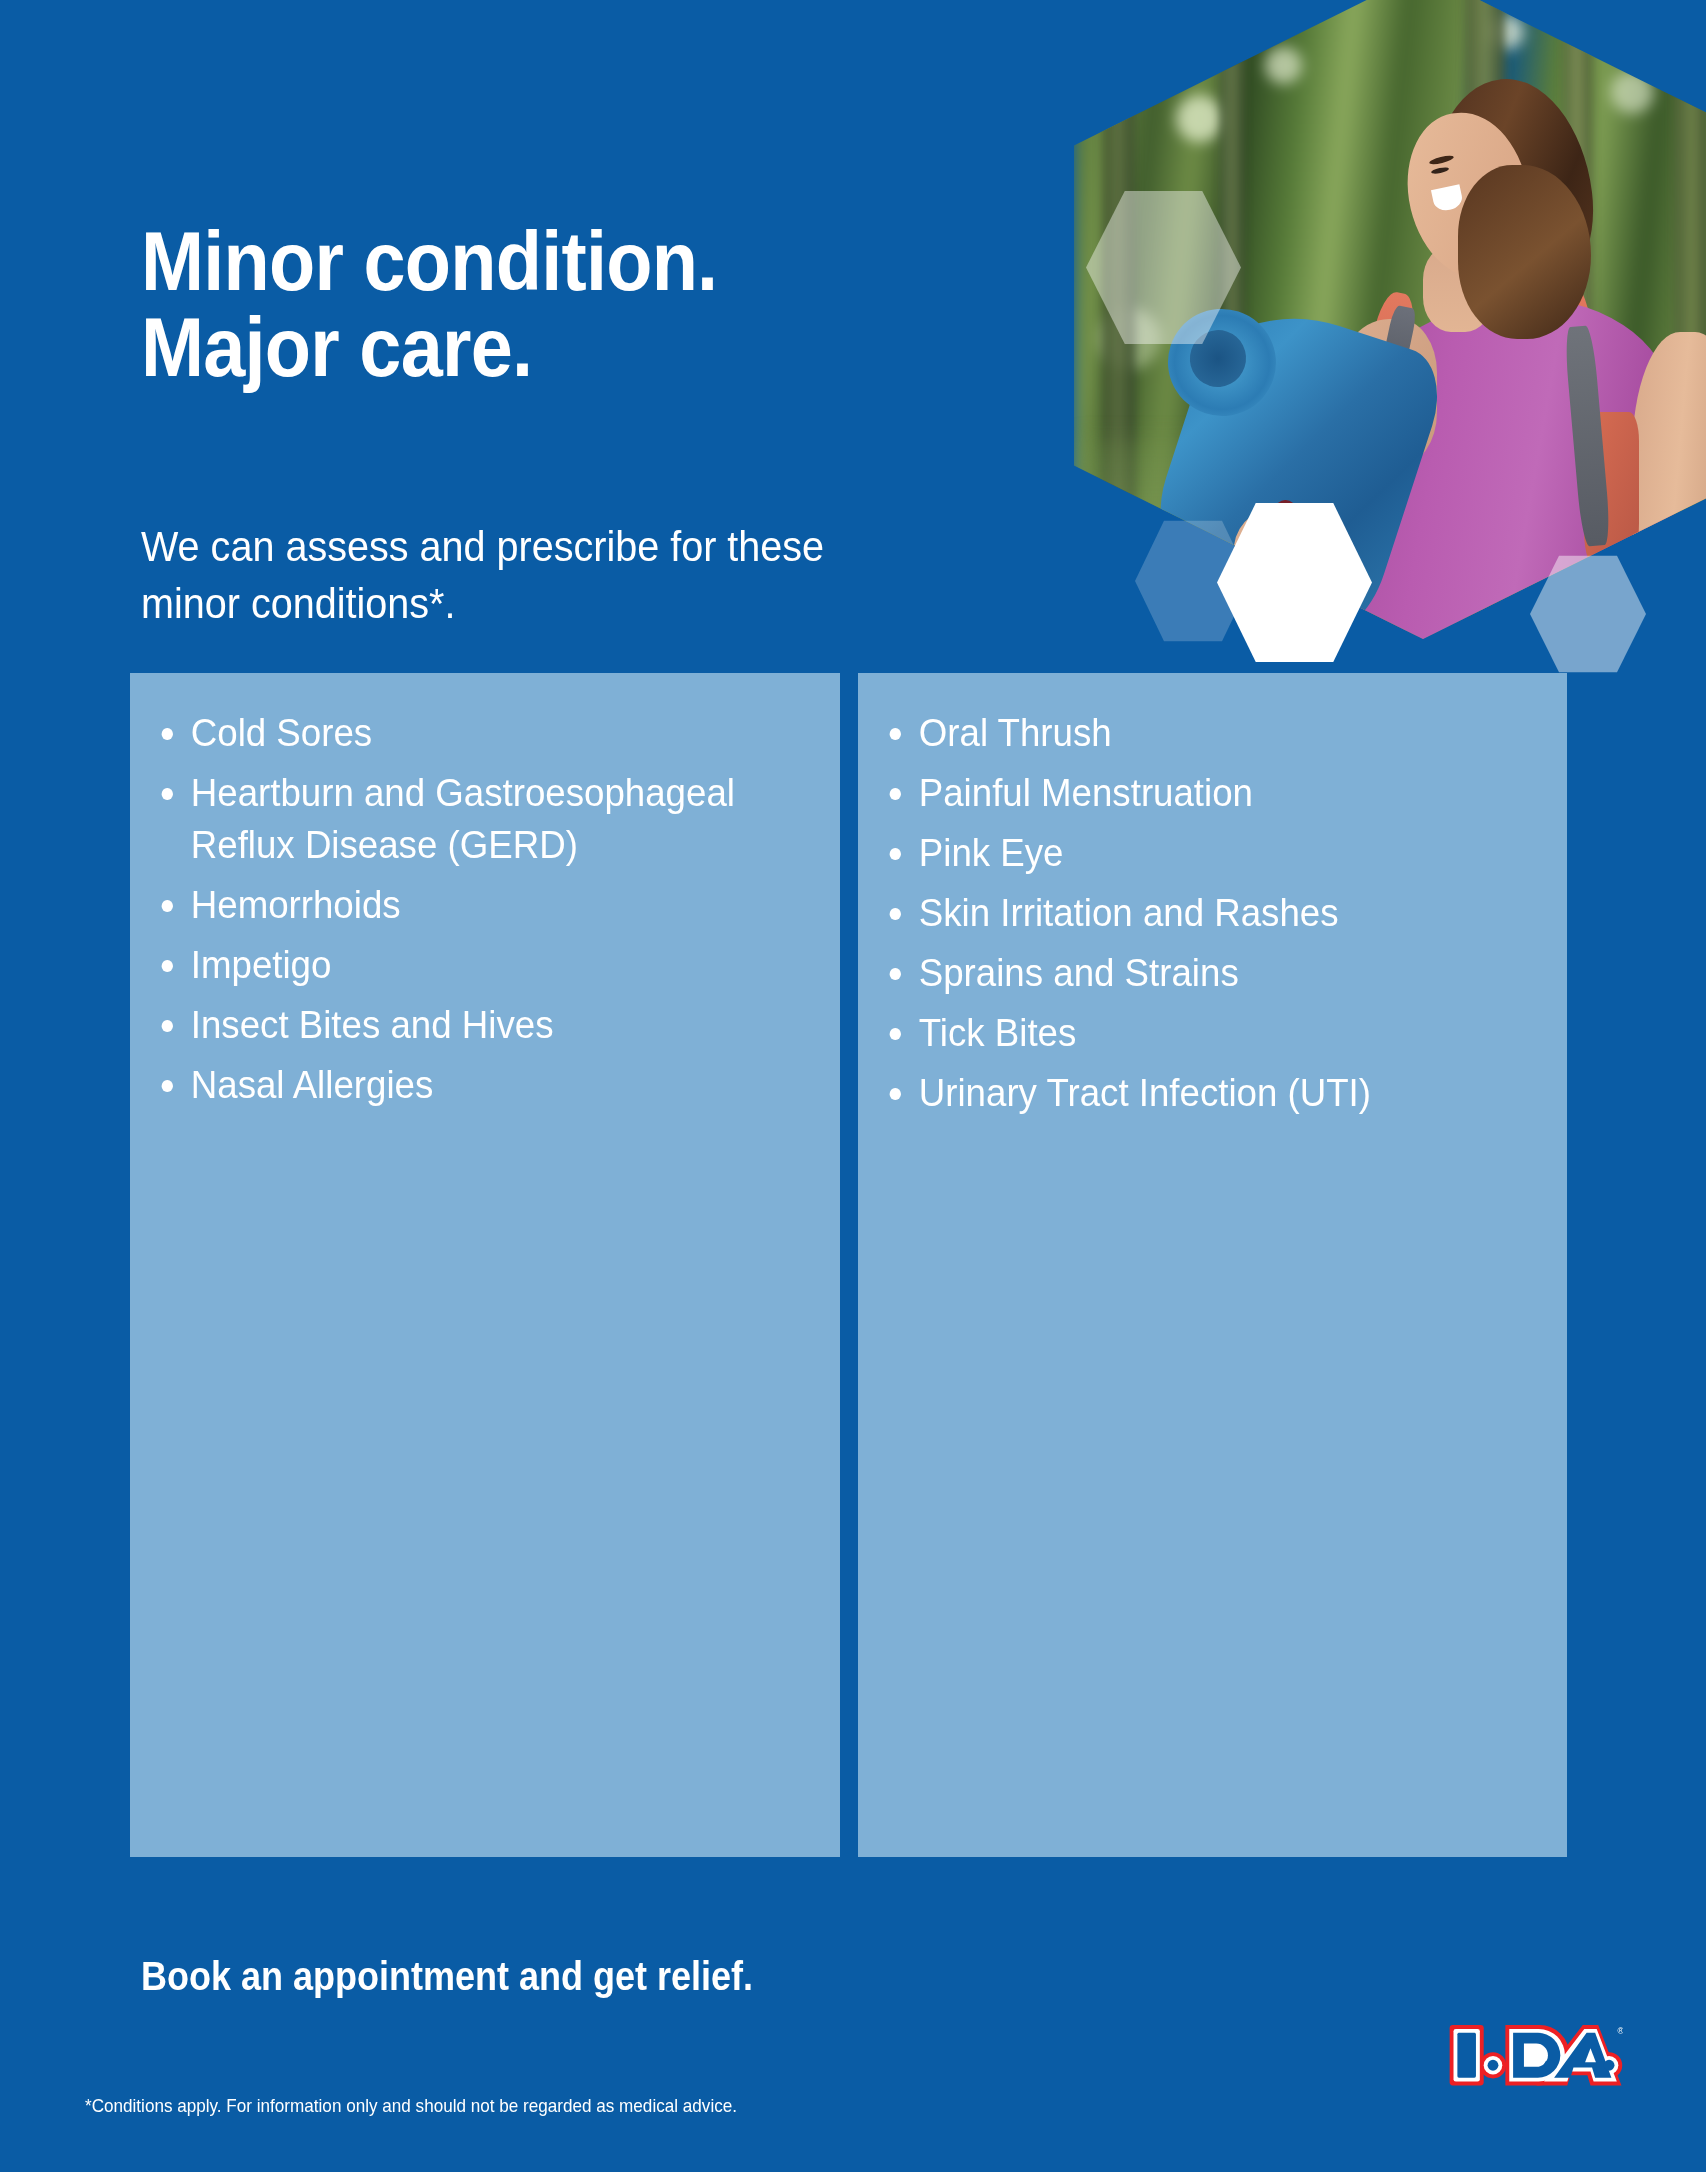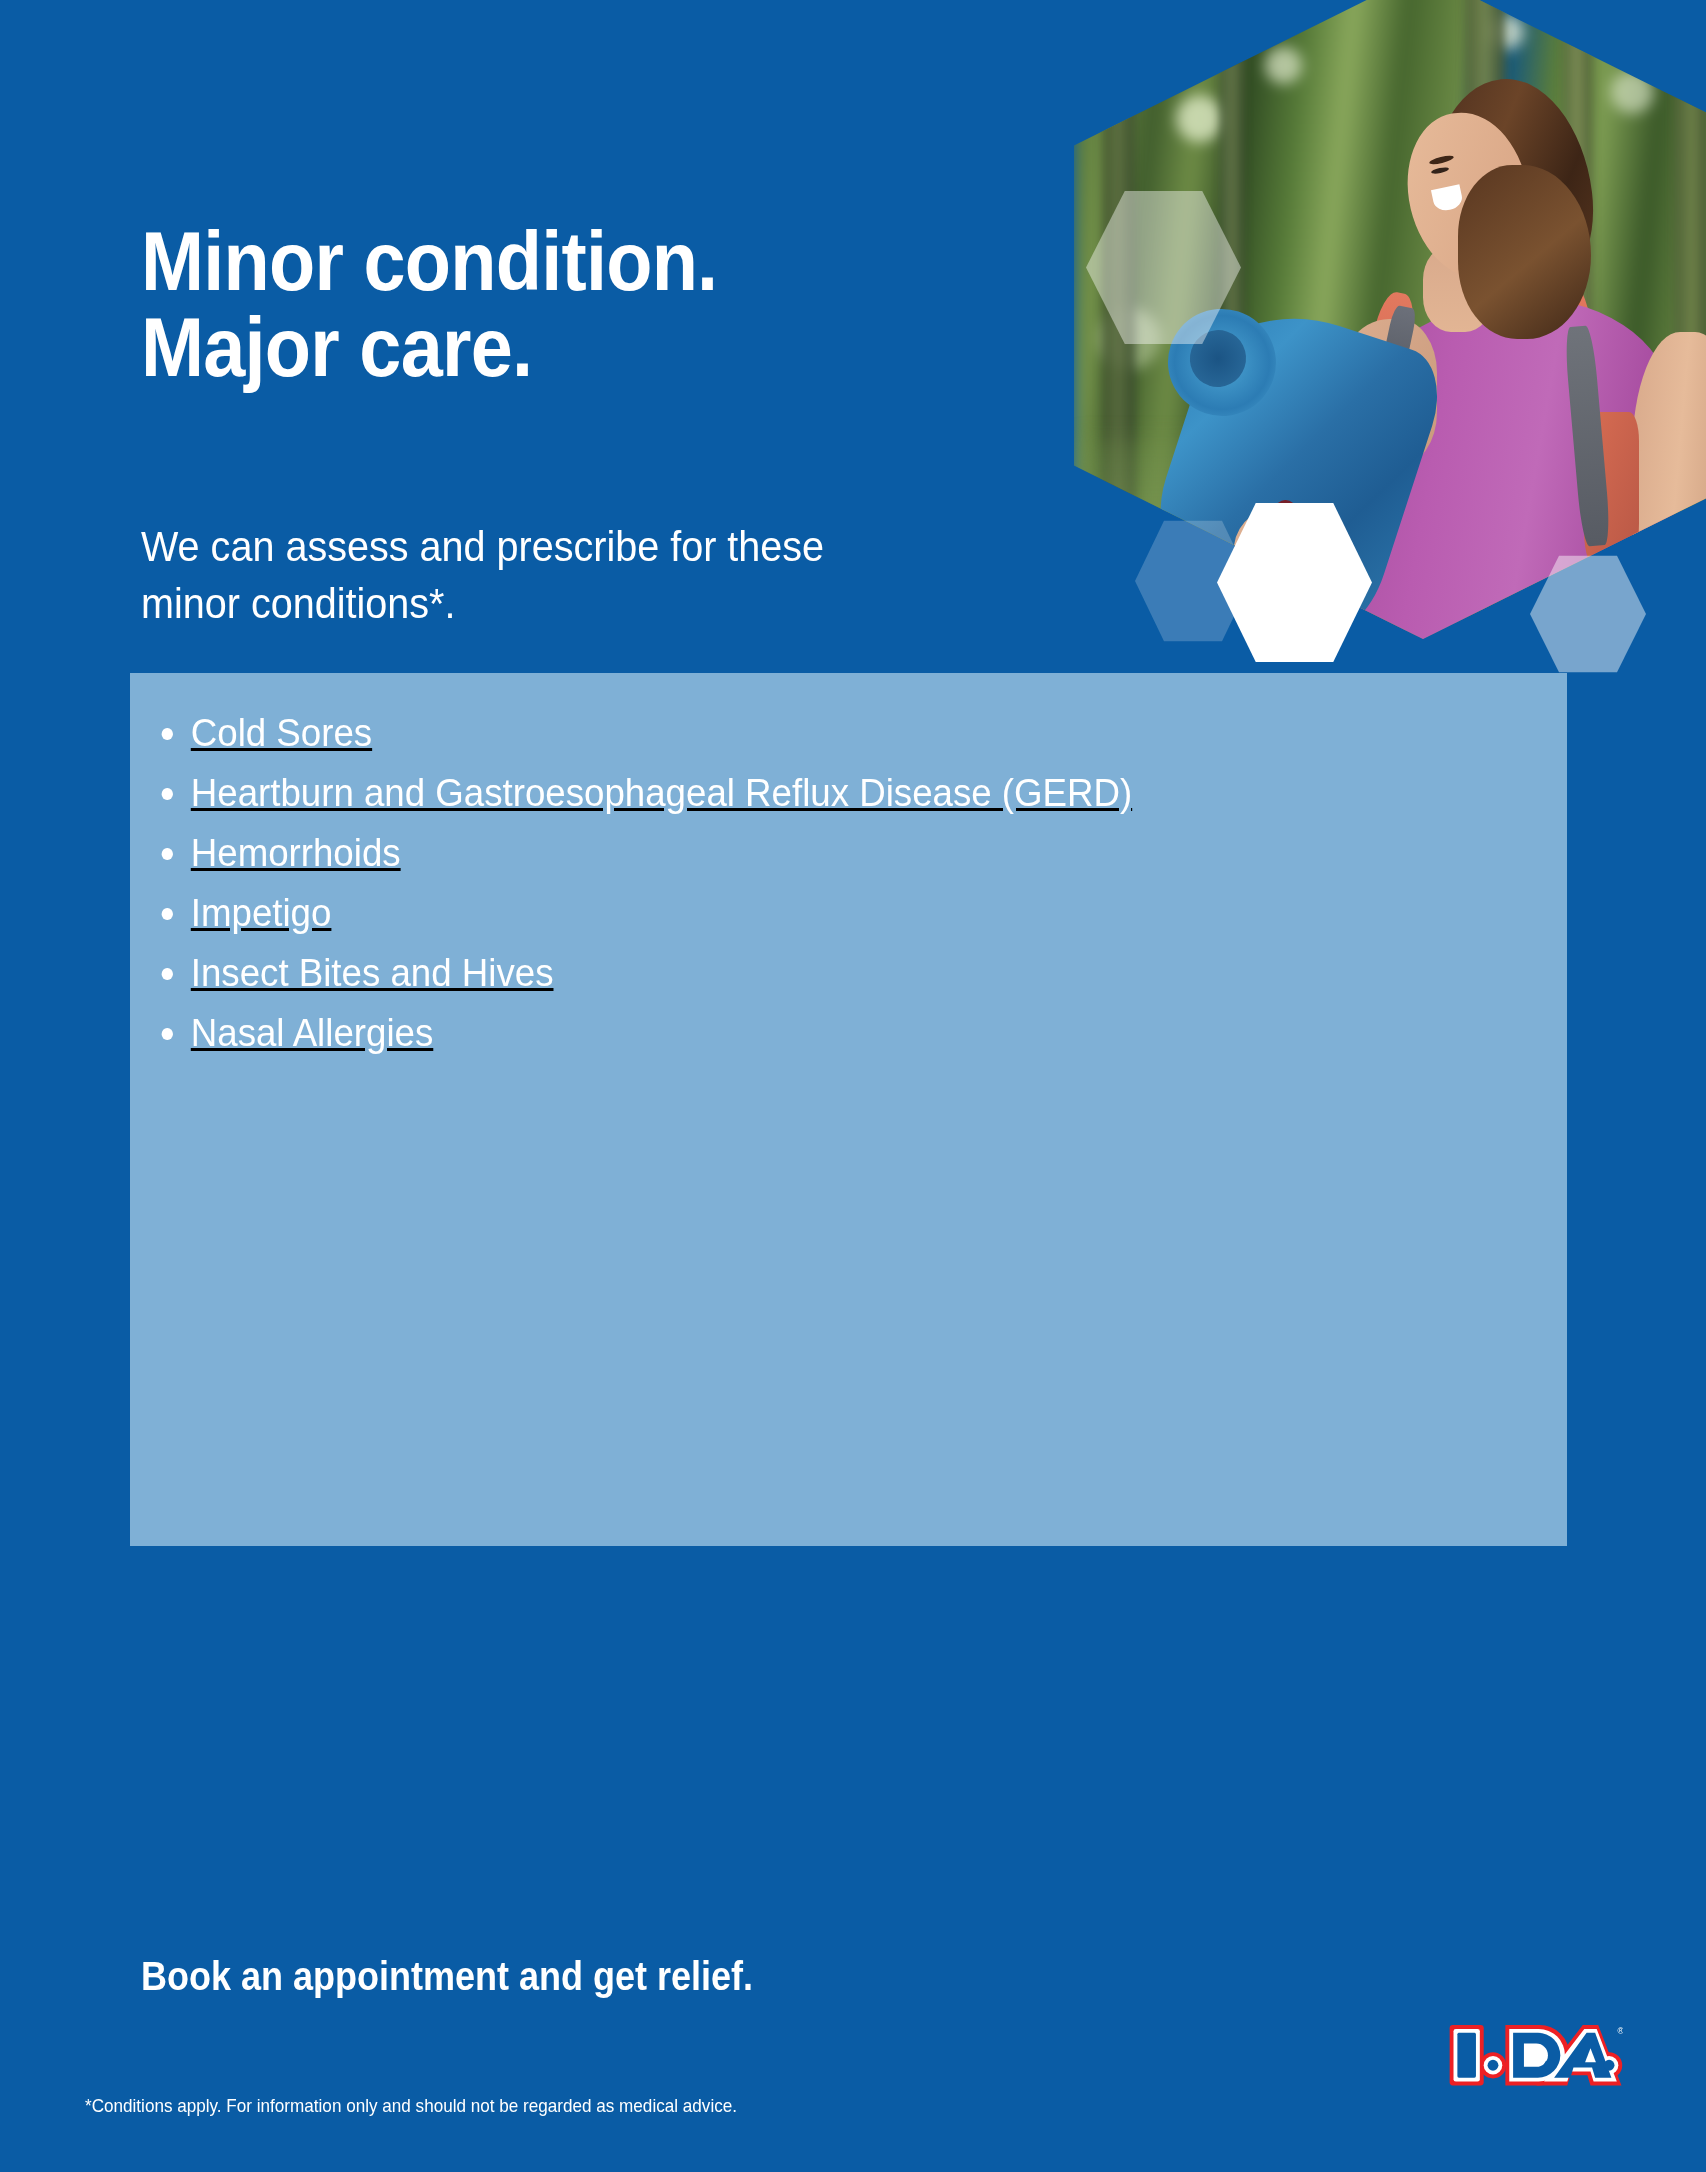--- a/index.html
+++ b/index.html
@@ -179,22 +179,22 @@
     color:#ffffff;
     font-size:43px;line-height:1.33;
     font-weight:400;
     transform:scaleX(.92);transform-origin:left top;
   }
   .subhead span{display:block;}
 
   
   .panels{
     position:absolute;left:130px;top:673px;
-    width:1437px;height:873px;
-    display:flex;gap:18px;text-decoration:underline;
+    width:1437px;height:1184px;
+    display:flex;gap:18px;
   }
   .panel{
     background:#7fb0d6;
     flex:1 1 0;
     padding:34px 26px 15.5px 26px;
     box-sizing:border-box;
   }
   ul.conds{list-style:none;margin:0;padding:0;}
   ul.conds li{
     position:relative;
@@ -296,20 +296,31 @@
       <ul class="conds">
         <li>Cold Sores</li>
         <li>Heartburn and Gastroesophageal Reflux Disease (GERD)</li>
         <li>Hemorrhoids</li>
         <li>Impetigo</li>
         <li>Insect Bites and Hives</li>
         <li>Nasal Allergies</li>
       </ul>
     </div>
 
+    <div class="panel">
+      <ul class="conds">
+        <li>Oral Thrush</li>
+        <li>Painful Menstruation</li>
+        <li>Pink Eye</li>
+        <li>Skin Irritation and Rashes</li>
+        <li>Sprains and Strains</li>
+        <li>Tick Bites</li>
+        <li>Urinary Tract Infection (UTI)</li>
+      </ul>
+    </div>
 
   </div>
 
   <div class="cta">Book an appointment and get relief.</div>
 
   <div class="fineprint">*Conditions apply. For information only and should not be regarded as medical advice.</div>
 
   <div class="logo">
     <svg viewBox="0 0 230 100" xmlns="http://www.w3.org/2000/svg" aria-label="I D A">
       <g>

